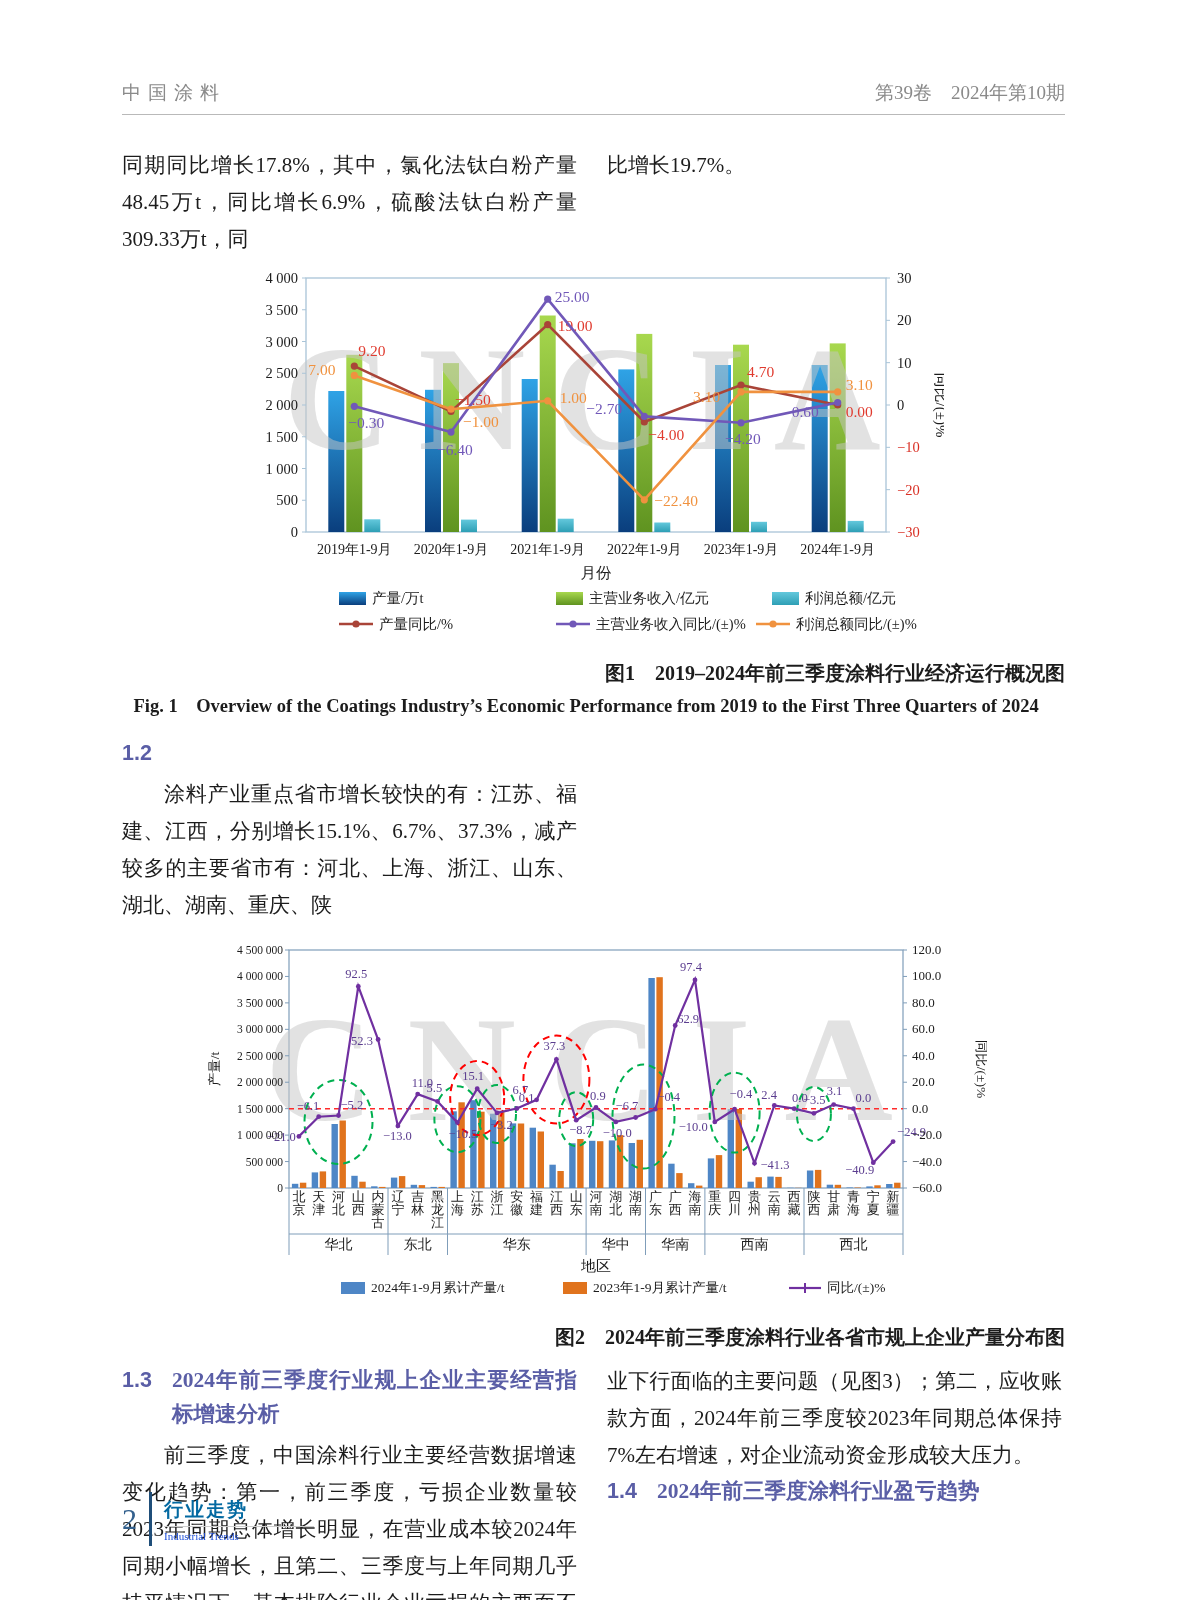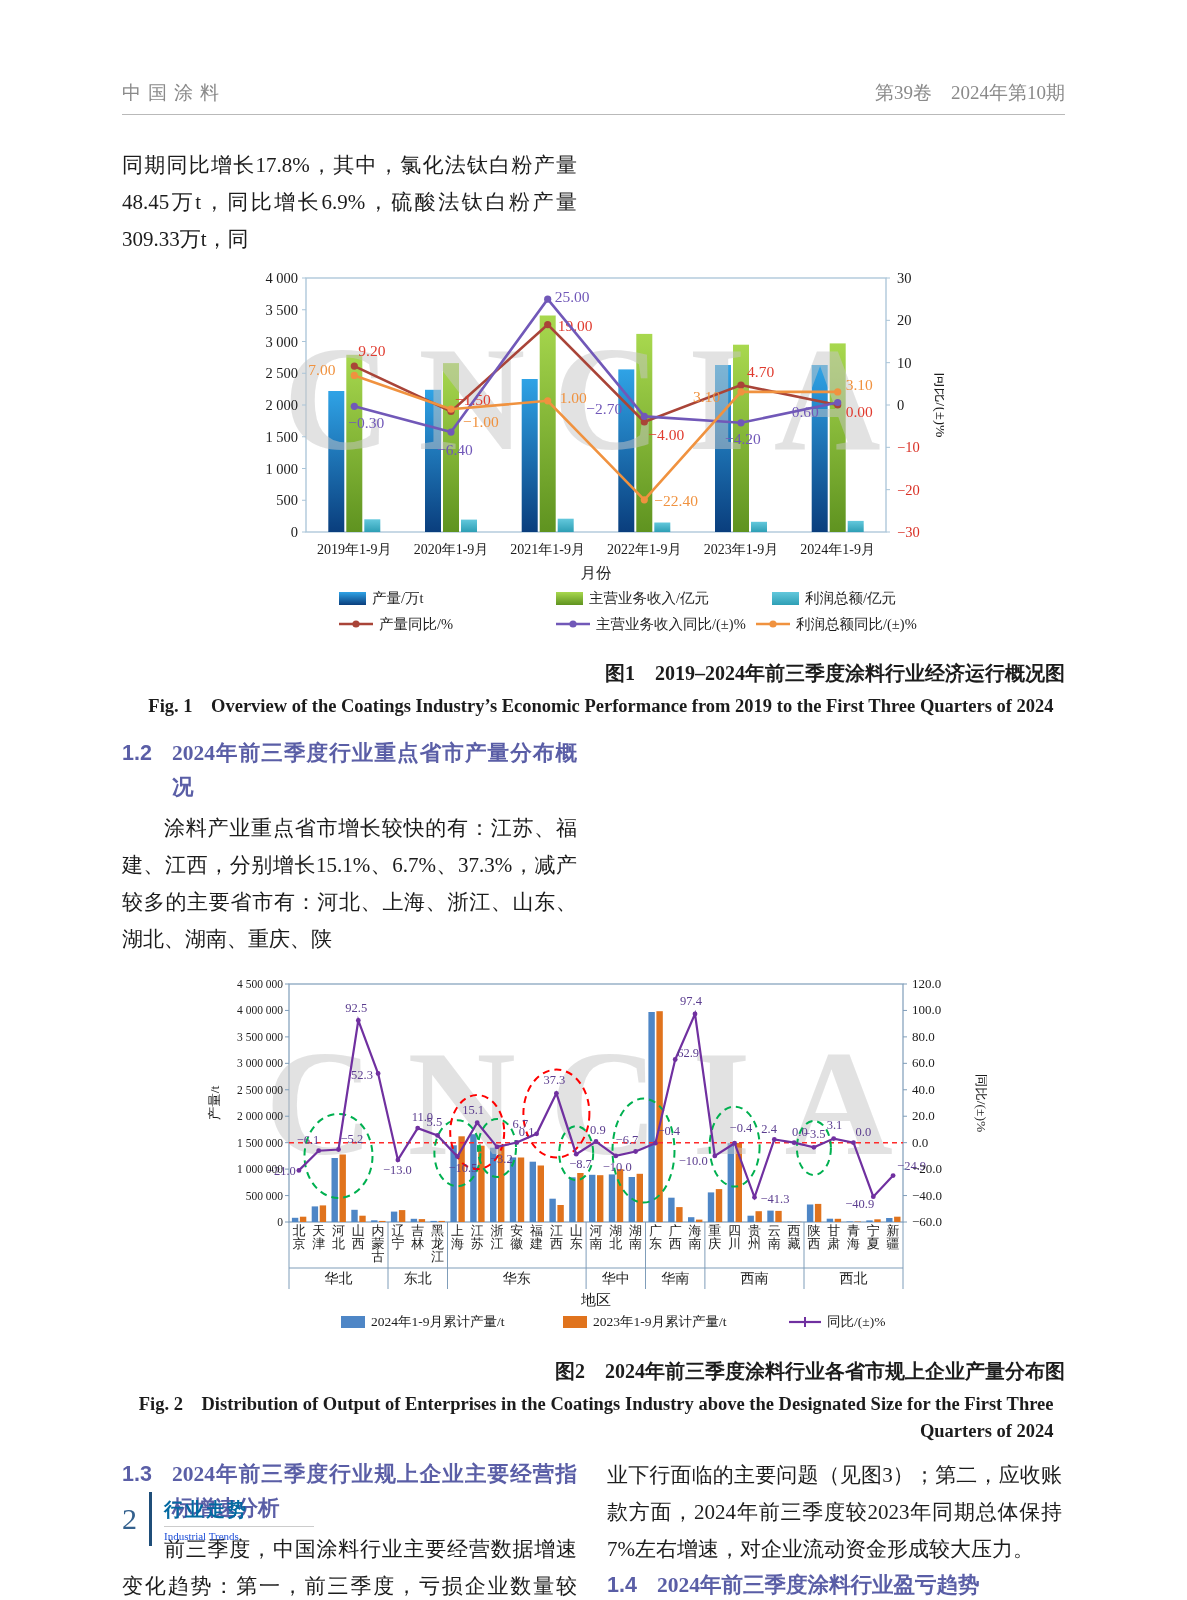--- a/index.html
+++ b/index.html
@@ -15,21 +15,21 @@
   .cols{display:flex;gap:30px;margin-top:32px;}
   .col{width:455px;font-size:21px;line-height:37px;text-align:justify;}
   .ind{text-indent:2em;}
   
   .sec-h{display:flex;color:#5a5ea6;font-weight:bold;font-size:21.5px;line-height:34px;margin:0 0 6px 0;}
   .sec-h .num{font-family:"Liberation Sans",sans-serif;margin-right:20px;}
   .sec-h .t{flex:1;}
   
   .chartwrap{display:flex;justify-content:center;}
   .figcap-cn{text-align:right;font-weight:bold;font-size:20px;margin-top:10px;}
-  .figcap-en{text-align:right;font-weight:bold;font-size:18.5px;margin:6px auto 0 auto;max-width:920px;line-height:27px;}
+  .figcap-en{text-align:left;font-weight:bold;font-size:18.5px;margin:6px auto 0 auto;max-width:920px;line-height:27px;}
   
   .footer{position:absolute;left:122px;top:1492px;display:flex;align-items:center;}
   .footer .pg{font-size:30px;color:#34618e;margin-right:12px;}
   .footer .bar{width:3px;height:54px;background:#1f4e79;margin-right:12px;}
   .footer .cn{font-size:19px;font-weight:bold;color:#0369a1;letter-spacing:2px;}
   .footer .rule{width:150px;border-bottom:1px solid #cccccc;margin:3px 0;}
   .footer .en{font-size:11px;color:#1d4ed8;}
   svg text{font-family:"Liberation Serif","DejaVu Serif",serif;}
 </style>
 </head>
@@ -38,20 +38,21 @@
 <div class="page">
 
   <div class="hdr">
     <span class="jn">中国涂料</span>
     <span>第39卷　2024年第10期</span>
   </div>
   <div class="hdr-rule"></div>
 
   <div class="cols">
     <div class="col">同期同比增长17.8%，其中，氯化法钛白粉产量48.45万t，同比增长6.9%，硫酸法钛白粉产量309.33万t，同</div>
+    <div class="col">比增长19.7%。</div>
   </div>
 
   <div class="chartwrap" style="margin-top:6px;">
     <div id="chart1"><svg width="700" height="382" viewBox="0 0 700 382">
           <defs>
             <linearGradient id="g1b0" x1="0" y1="0" x2="0" y2="1">
       <stop offset="0" stop-color="#2FA3E6"></stop>
               <stop offset="1" stop-color="#0A3E7D"></stop>
             </linearGradient>
             <linearGradient id="g1b1" x1="0" y1="0" x2="0" y2="1">
@@ -197,21 +198,20 @@
           </g>
         </svg></div>
   </div>
   <div class="figcap-cn">图1　2019–2024年前三季度涂料行业经济运行概况图</div>
   <div class="figcap-en">Fig. 1　Overview of the Coatings Industry’s Economic Performance from 2019 to the First Three Quarters of 2024</div>
 
   <div class="cols" style="margin-top:16px;">
     <div class="col">
       <div class="sec-h">
         <span class="num">1.2</span>
-        <span class="t">2024年前三季度行业重点省市产量分布概况</span>
       </div>
       <div class="ind">涂料产业重点省市增长较快的有：江苏、福建、江西，分别增长15.1%、6.7%、37.3%，减产较多的主要省市有：河北、上海、浙江、山东、湖北、湖南、重庆、陕</div>
     </div>
   </div>
 
   <div class="chartwrap" style="margin-top:14px;">
     <div id="chart2"><svg width="786" height="372" viewBox="0 0 786 372">
           <rect x="88" y="12" width="614" height="238" fill="none" stroke="#7F9DB9" stroke-width="1.2"></rect>
           <g>
             <rect x="90.9" y="245.8" width="6.4" height="4.2" fill="#4E86C6"></rect>
@@ -491,21 +491,20 @@
           <text x="170" y="354">2024年1-9月累计产量/t</text>
             <rect x="362" y="344" width="24" height="12" fill="#E0731D"></rect>
           <text x="392" y="354">2023年1-9月累计产量/t</text>
             <line x1="588" y1="350" x2="620" y2="350" stroke="#7030A0" stroke-width="2.2"></line>
         <path d="M 604 345 l 0 10 M 599 350 l 10 0" stroke="#7030A0" stroke-width="2"></path>
         <text x="626" y="354">同比/(±)%</text>
           </g>
         </svg></div>
   </div>
   <div class="figcap-cn">图2　2024年前三季度涂料行业各省市规上企业产量分布图</div>
-  <div class="figcap-en">Fig. 2　Distribution of Output of Enterprises in the Coatings Industry above the Designated Size for the First Three Quarters of 2024</div>
 
   <div class="cols" style="margin-top:12px;">
     <div class="col">
       <div class="sec-h">
         <span class="num">1.3</span>
         <span class="t">2024年前三季度行业规上企业主要经营指标增速分析</span>
       </div>
       <div class="ind">前三季度，中国涂料行业主要经营数据增速变化趋势：第一，前三季度，亏损企业数量较2023年同期总体增长明显，在营业成本较2024年同期小幅增长，且第二、三季度与上年同期几乎持平情况下，基本排除行业企业亏损的主要面不在成本因素，结合规上企业营收增速情况分析，涂料行业内部价格竞争仍然是行</div>
     </div>
     <div class="col">

